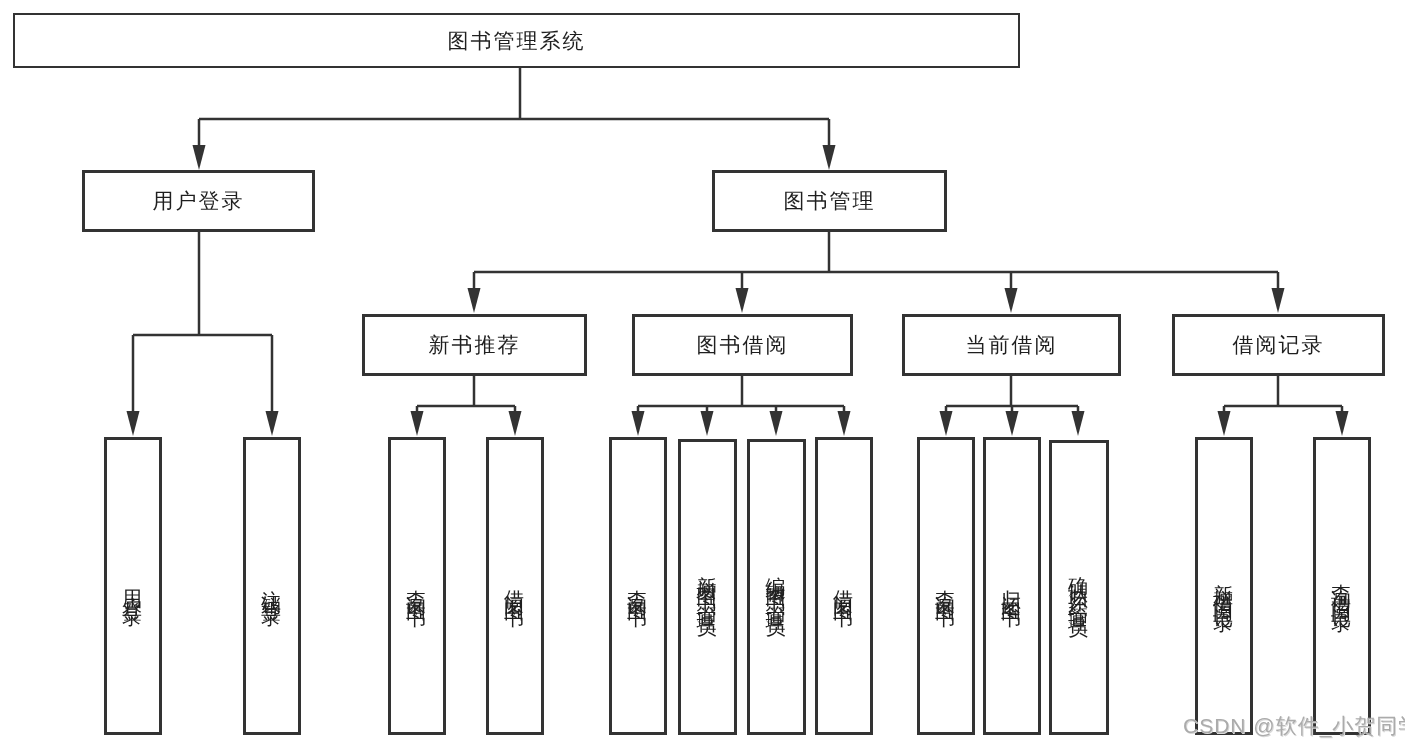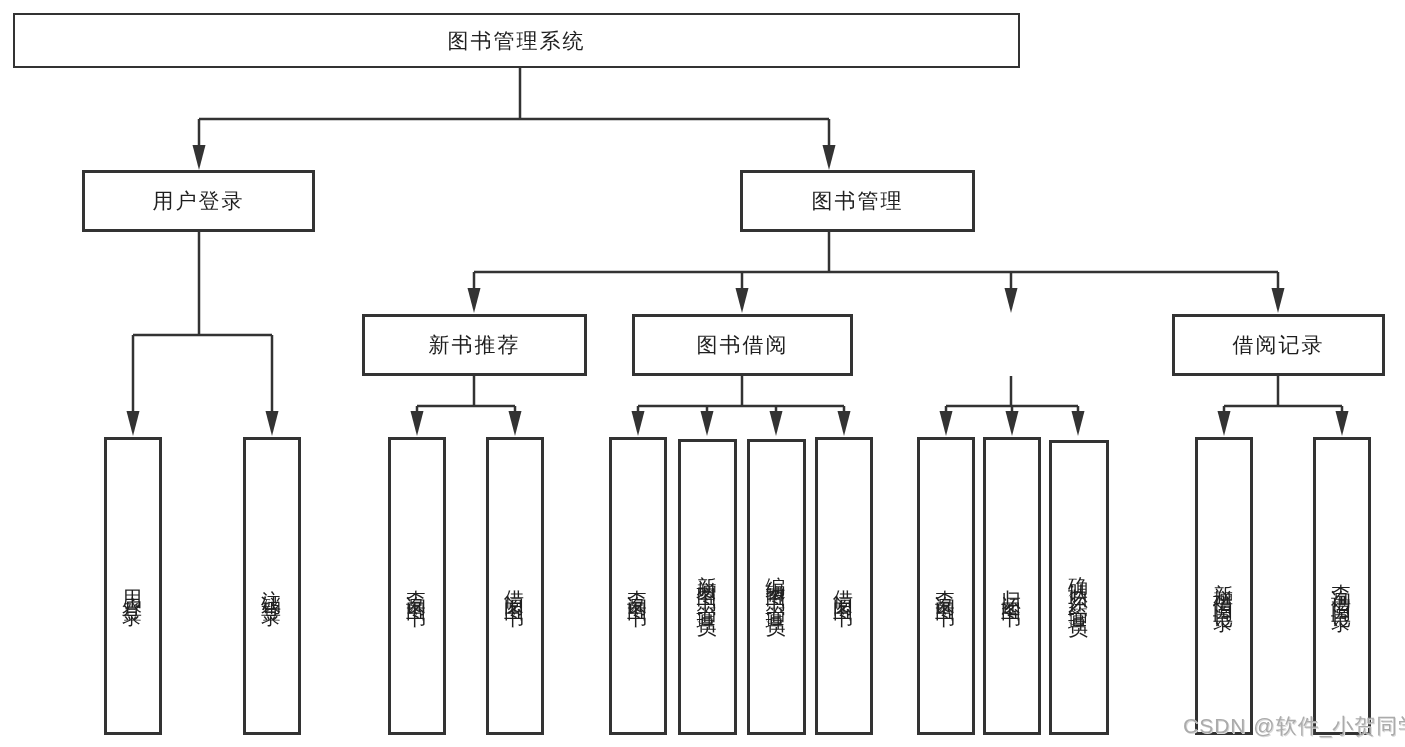--- a/index.html
+++ b/index.html
@@ -127,24 +127,25 @@
       <polygon points="1005.5,411 1018.5,411 1012,436"></polygon>
       <polygon points="1071.5,411 1084.5,411 1078,436"></polygon>
       <polygon points="1217.5,411 1230.5,411 1224,436"></polygon>
       <polygon points="1335.5,411 1348.5,411 1342,436"></polygon>
     </g>
   </svg>
 
   <div class="node root-node" style="left:13px; top:13px; width:1007px; height:55px;">图书管理系统</div>
 
   <div class="node" style="left:82px; top:170px; width:233px; height:62px;">用户登录</div>
-  <div class="node" style="left:712px; top:170px; width:235px; height:62px;margin-left:28px;">图书管理</div>
+  <div class="node" style="left:712px; top:170px; width:235px; height:62px;">图书管理</div>
 
   <div class="node" style="left:632px; top:314px; width:221px; height:62px;">图书借阅</div>
   <div class="node" style="left:362px; top:314px; width:225px; height:62px;">新书推荐</div>
+  <div class="node" style="left:902px; top:314px; width:219px; height:62px;">当前借阅</div>
   <div class="node" style="left:1172px; top:314px; width:213px; height:62px;">借阅记录</div>
 
   <div class="node v-node" style="left:104px; top:437px; width:58px; height:298px;">用户登录</div>
   <div class="node v-node" style="left:243px; top:437px; width:58px; height:298px;">注销登录</div>
 
   <div class="node v-node" style="left:388px; top:437px; width:58px; height:298px;">查询图书</div>
   <div class="node v-node" style="left:486px; top:437px; width:58px; height:298px;">借阅图书</div>
 
   <div class="node v-node" style="left:609px; top:437px; width:58px; height:298px;">查询图书</div>
   <div class="node v-node" style="left:678px; top:439px; width:59px; height:296px;">新增图书（管理员）</div>

